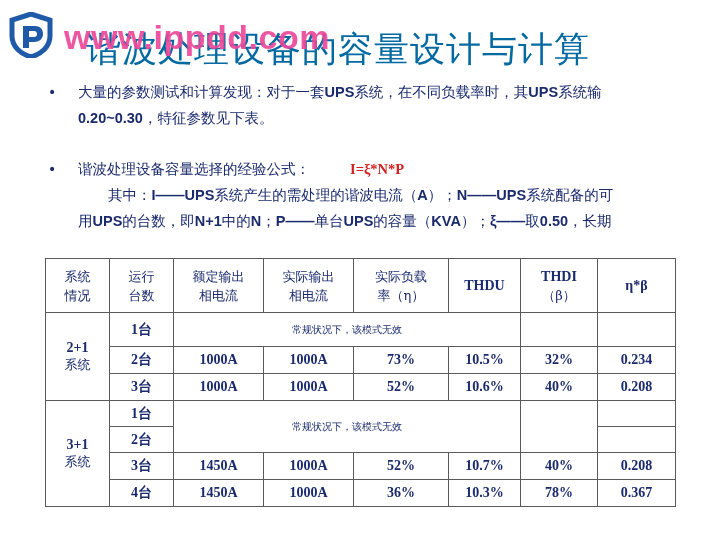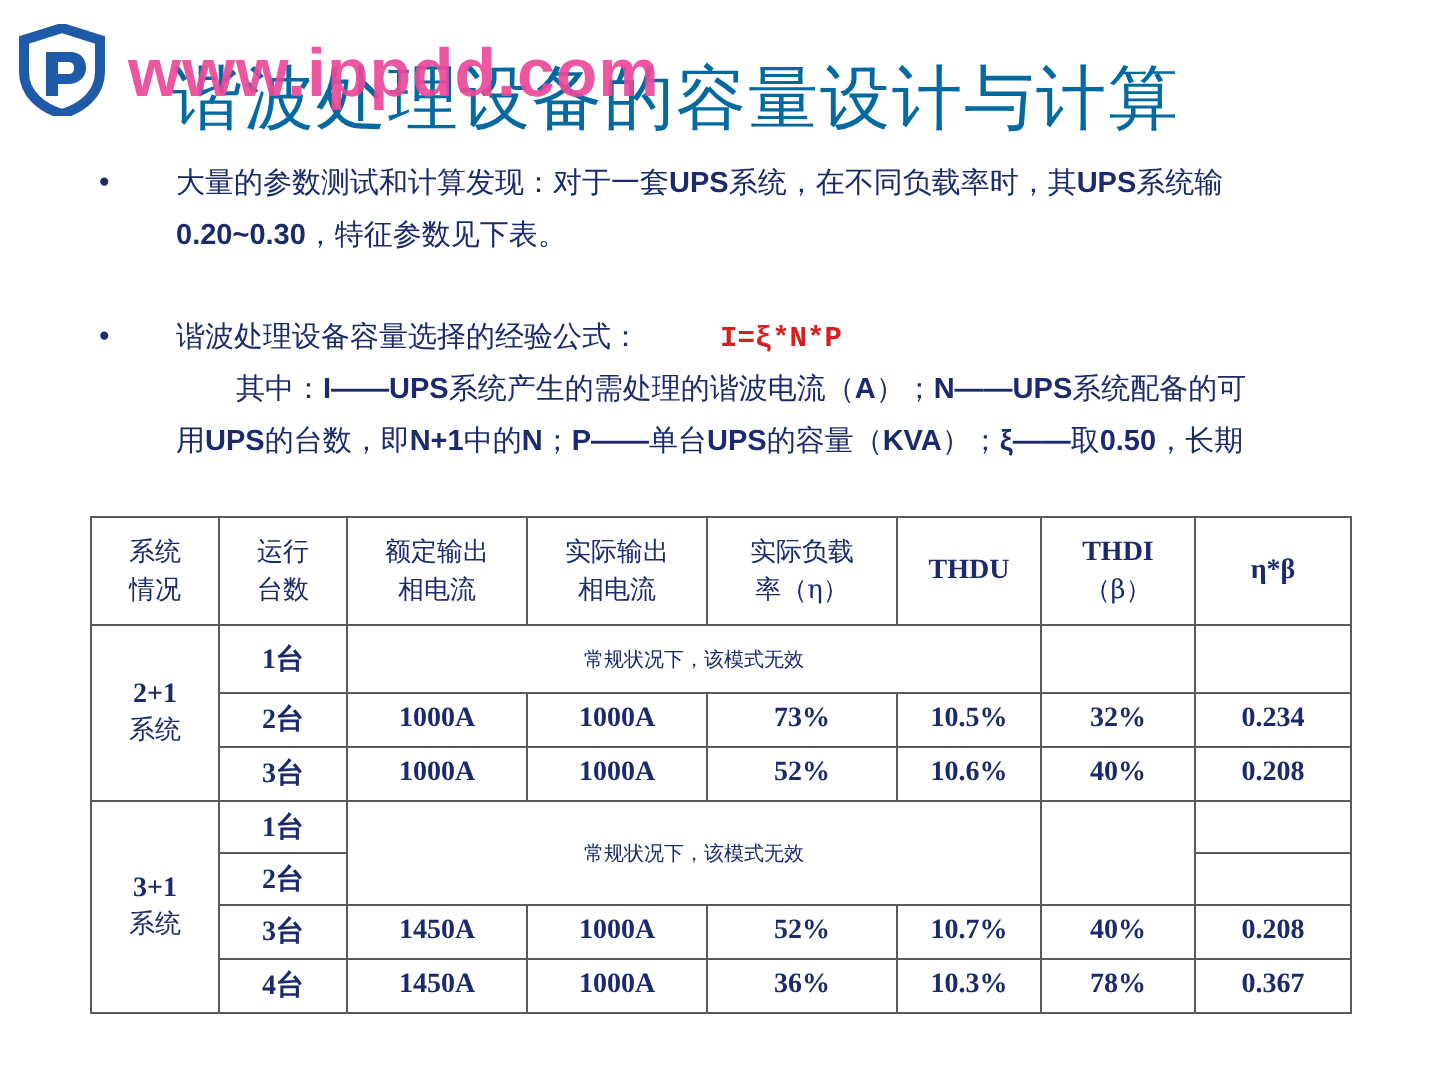--- a/index.html
+++ b/index.html
@@ -9,24 +9,24 @@
   }
   .logo { position: absolute; left: 9px; top: 12px; width: 44px; height: 46px; }
   .watermark {
     position: absolute; left: 64px; top: 18px; font-family: "Liberation Sans", sans-serif;
     font-weight: bold; font-size: 34px; color: #ec4899; letter-spacing: 0.5px; opacity: 0.92; z-index: 3;
   }
   .title {
     position: absolute; left: 86px; top: 26px; font-family: "DejaVu Serif", serif;
     font-size: 35px; color: #0369a1; letter-spacing: 1px; z-index: 2; white-space: nowrap;
   }
-  .para { position: absolute; left: 88px; font-size: 14.5px; line-height: 26px; color: #1a2a6c; width: 620px; }
+  .para { position: absolute; left: 78px; font-size: 14.5px; line-height: 26px; color: #1a2a6c; width: 620px; }
   .bullet { position: absolute; left: 48px; font-size: 14px; color: #1a2a6c; }
   .b { font-weight: bold; font-family: "Liberation Sans", sans-serif; }
-  .formula { color: #d42020; font-weight: bold; font-family: Liberation Mono, monospace; margin-left: 40px; }
+  .formula { color: #d42020; font-weight: bold; font-family: Liberation Serif, serif; margin-left: 40px; }
   table {
     position: absolute; left: 45px; top: 258px; border-collapse: collapse;
     font-family: "DejaVu Serif", serif; color: #1a2a6c; font-size: 13px;
   }
   td, th { border: 1px solid #5a5a5a; text-align: center; padding: 0; }
   th { font-weight: normal; line-height: 19px; }
   .th-en { font-weight: bold; font-family: "Liberation Serif", serif; font-size: 14px; }
   td.num { font-weight: bold; font-family: "Liberation Serif", serif; font-size: 14px; }
   td.notice { font-size: 10px; }
   .footer-mark {

